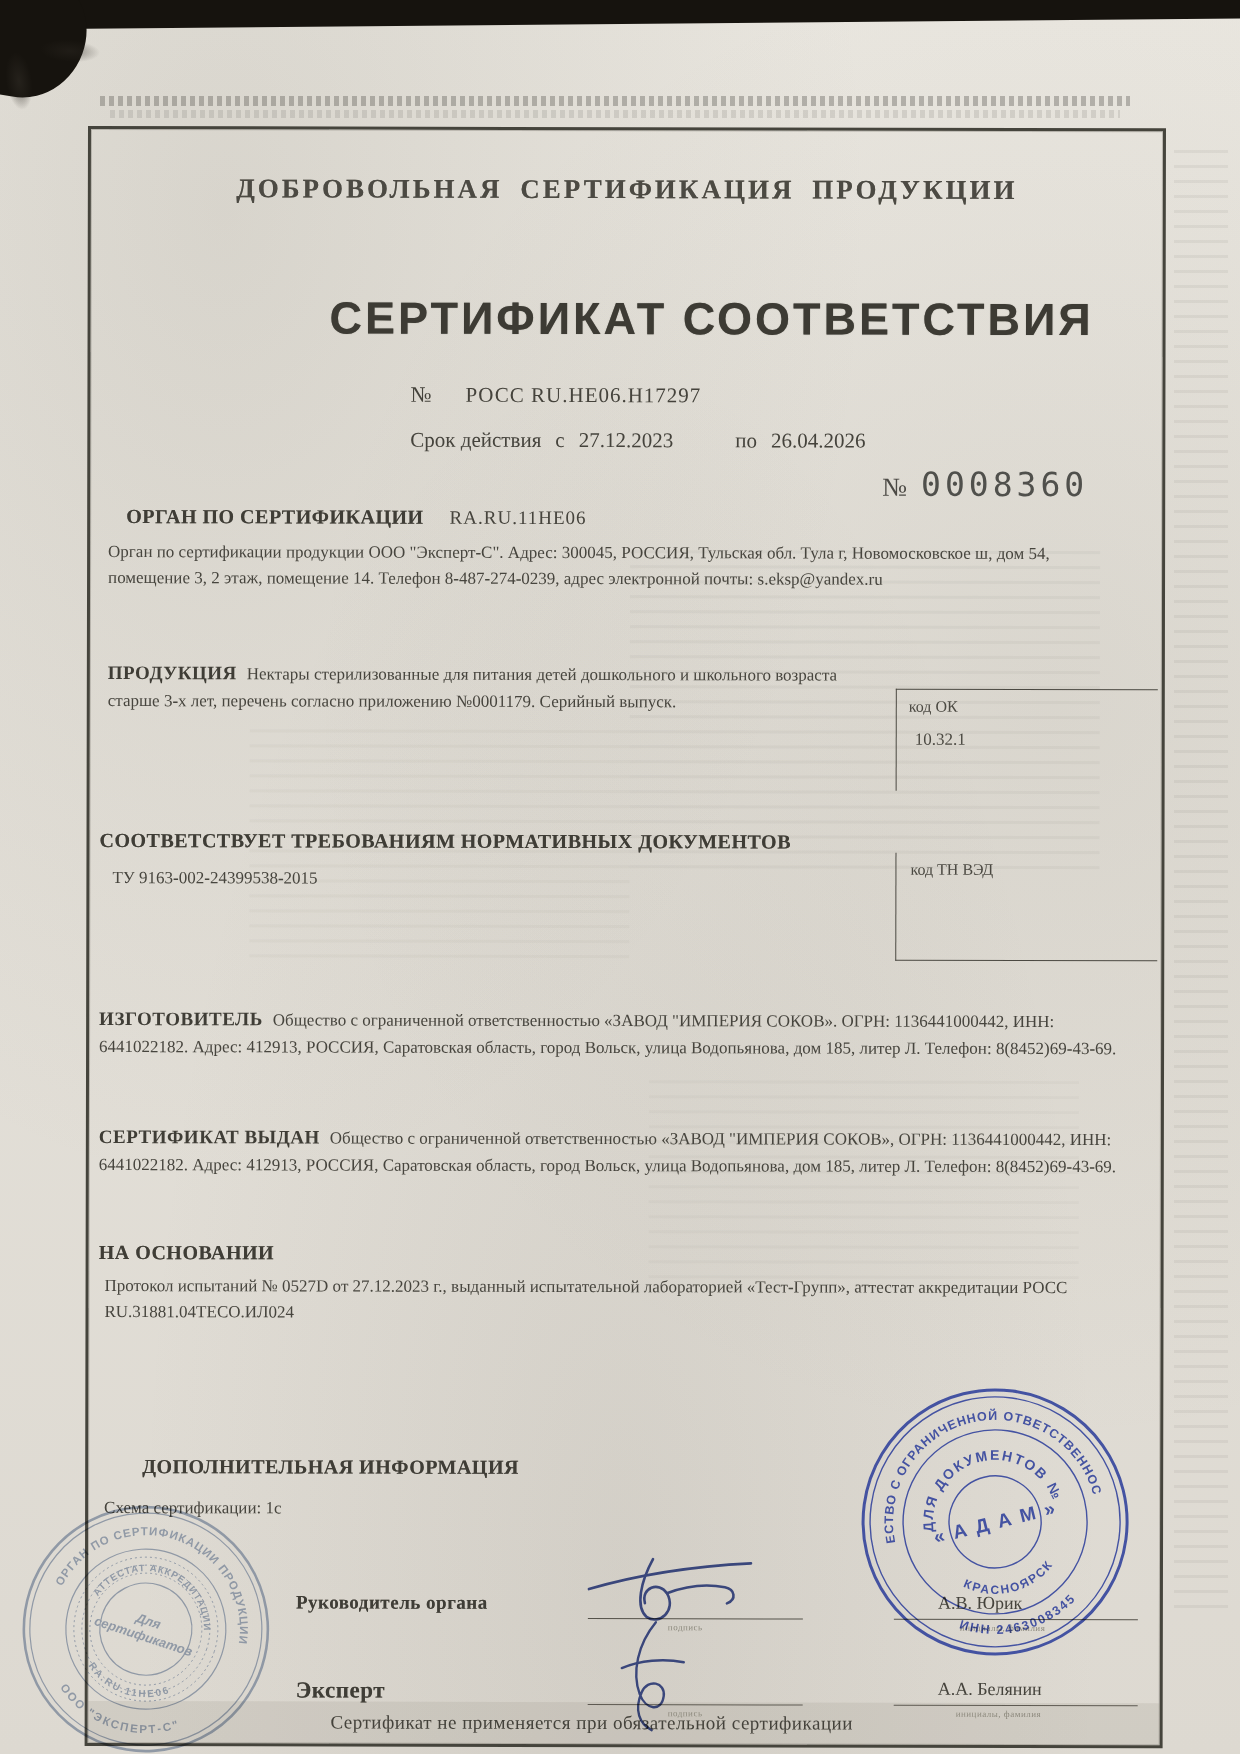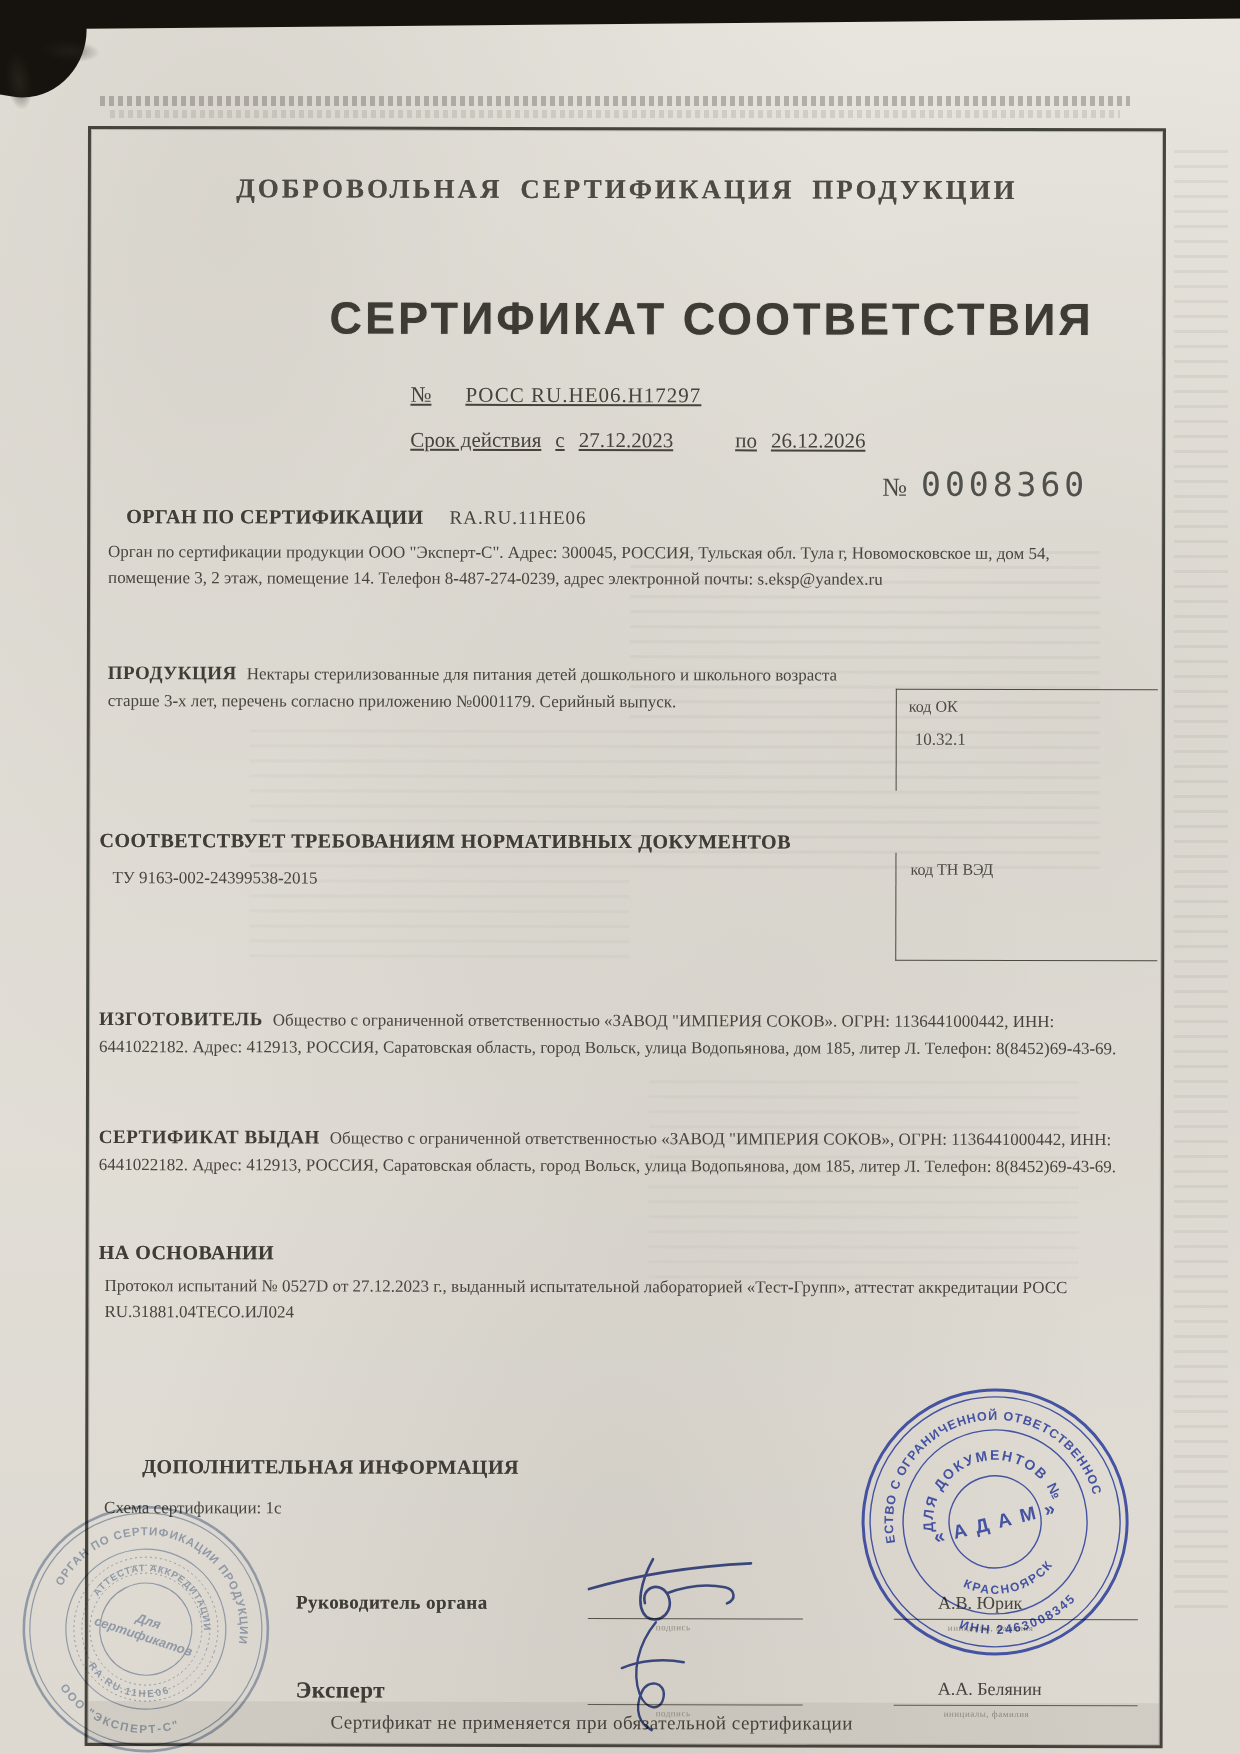--- a/index.html
+++ b/index.html
@@ -18,37 +18,37 @@
   .scan-mark2{position:absolute;left:40px;top:40px;width:60px;height:22px;background:radial-gradient(closest-side,#2a2620,transparent);opacity:.5;transform:rotate(4deg);}
   .ghost{position:absolute;pointer-events:none;filter:blur(.6px);}
   .ghost.rows{background:repeating-linear-gradient(180deg, rgba(105,102,94,.16) 0 3px, transparent 3px 15px);}
   .ghost.band{background:repeating-linear-gradient(90deg, rgba(92,90,84,.38) 0 5px, transparent 5px 9px);filter:blur(.5px);}
   
   .frame{position:absolute;left:88px;top:126px;width:1072px;height:1614px;border:3px solid #45443c;transform:rotate(.12deg);transform-origin:top left;
     box-shadow:0 0 0 1px rgba(70,68,60,.25) inset;}
   
   .hdr{left:0;right:0;top:44px;text-align:center;font-weight:bold;font-size:27px;letter-spacing:3px;word-spacing:8px;color:#4c4a43;text-shadow:0 0 .6px rgba(70,68,60,.55);}
   .title{left:0;right:0;top:163px;text-align:center;padding-left:170px;font-family:"Liberation Sans",sans-serif;font-weight:bold;font-size:45px;letter-spacing:3px;color:#3d3b34;text-shadow:0 0 .8px rgba(60,58,50,.6);}
-  .row{font-size:21px;color:#45433c;text-decoration:underline;}
+  .row{font-size:21px;color:#45433c;}
   .no-sign{font-size:22px;margin-right:34px;}
   .cert-no-val{letter-spacing:1px;}
   .validity .w{margin:0 14px;}
   .validity .gap{margin-left:62px;}
   .blank{left:792px;top:334px;}
   .blank .no-sign{font-size:26px;margin-right:14px;color:#4c4a45;}
   .blank .digits{font-family:"DejaVu Sans Mono",monospace;font-size:33px;letter-spacing:4px;color:#50504c;}
   .seclabel{font-weight:bold;font-size:20px;letter-spacing:.5px;color:#3f3d36;text-shadow:0 0 .5px rgba(60,58,50,.5);}
   .secvalue{font-size:19px;margin-left:26px;letter-spacing:1px;}
   .body-text{font-size:17px;line-height:1.5;color:#47453e;text-align:left;}
   .inline-lbl{font-weight:bold;font-size:19px;letter-spacing:.5px;color:#3f3d36;margin-right:10px;}
   .codebox{border-color:#8b887c;color:#4b4942;}
   .codebox .cl{font-size:16px;}
   .codebox .cv{font-size:17px;display:block;margin-top:14px;margin-left:6px;}
   .sigline{border-bottom:1.5px solid #55524a;height:28px;}
-  .caption{font-size:9px;color:#8b887c;letter-spacing:.5px;}
+  .caption{font-size:9px;color:#8b887c;letter-spacing:.5px;margin-left:12px;}
   .signame{font-size:18px;color:#45433c;}
   .footer-band{left:0;right:0;top:1572px;height:42px;background:rgba(140,136,126,.16);}
   .footer{left:0;right:0;top:1582px;text-align:center;padding-right:64px;font-size:19px;letter-spacing:.5px;color:#44423b;}
   .stamp{position:absolute;mix-blend-mode:multiply;}
   .sig-ink{position:absolute;mix-blend-mode:multiply;opacity:.92;}
 </style>
 </head>
 <body>
 
 <div class="page">
@@ -68,21 +68,21 @@
     <div class="ghost rows" style="left:560px;top:950px;width:430px;height:210px;opacity:.22;"></div>
 
     <div class="abs hdr">ДОБРОВОЛЬНАЯ СЕРТИФИКАЦИЯ ПРОДУКЦИИ</div>
     <div class="abs title">СЕРТИФИКАТ СООТВЕТСТВИЯ</div>
 
     <div class="abs row" style="left:320px;top:252px;">
       <span class="no-sign">№</span><span class="cert-no-val">РОСС RU.HE06.H17297</span>
     </div>
 
     <div class="abs row validity" style="left:320px;top:298px;">
-      <span>Срок действия</span><span class="w">с</span><span>27.12.2023</span><span class="w gap">по</span><span>26.12.2026</span>
+      <span>Срок действия</span><span class="w">с</span><span>27.12.2023</span><span class="w gap">по</span><span>26.04.2026</span>
     </div>
 
     <div class="abs blank">
       <span class="no-sign">№</span><span class="digits">0008360</span>
     </div>
 
     <div class="abs" style="left:36px;top:376px;">
       <span class="seclabel">ОРГАН ПО СЕРТИФИКАЦИИ</span><span class="secvalue">RA.RU.11HE06</span>
     </div>
     <div class="abs body-text" style="left:18px;top:410px;width:1000px;">Орган по сертификации продукции ООО "Эксперт-С". Адрес: 300045, РОССИЯ, Тульская обл. Тула г, Новомосковское ш, дом 54, помещение 3, 2 этаж, помещение 14. Телефон 8-487-274-0239, адрес электронной почты: s.eksp@yandex.ru</div>

